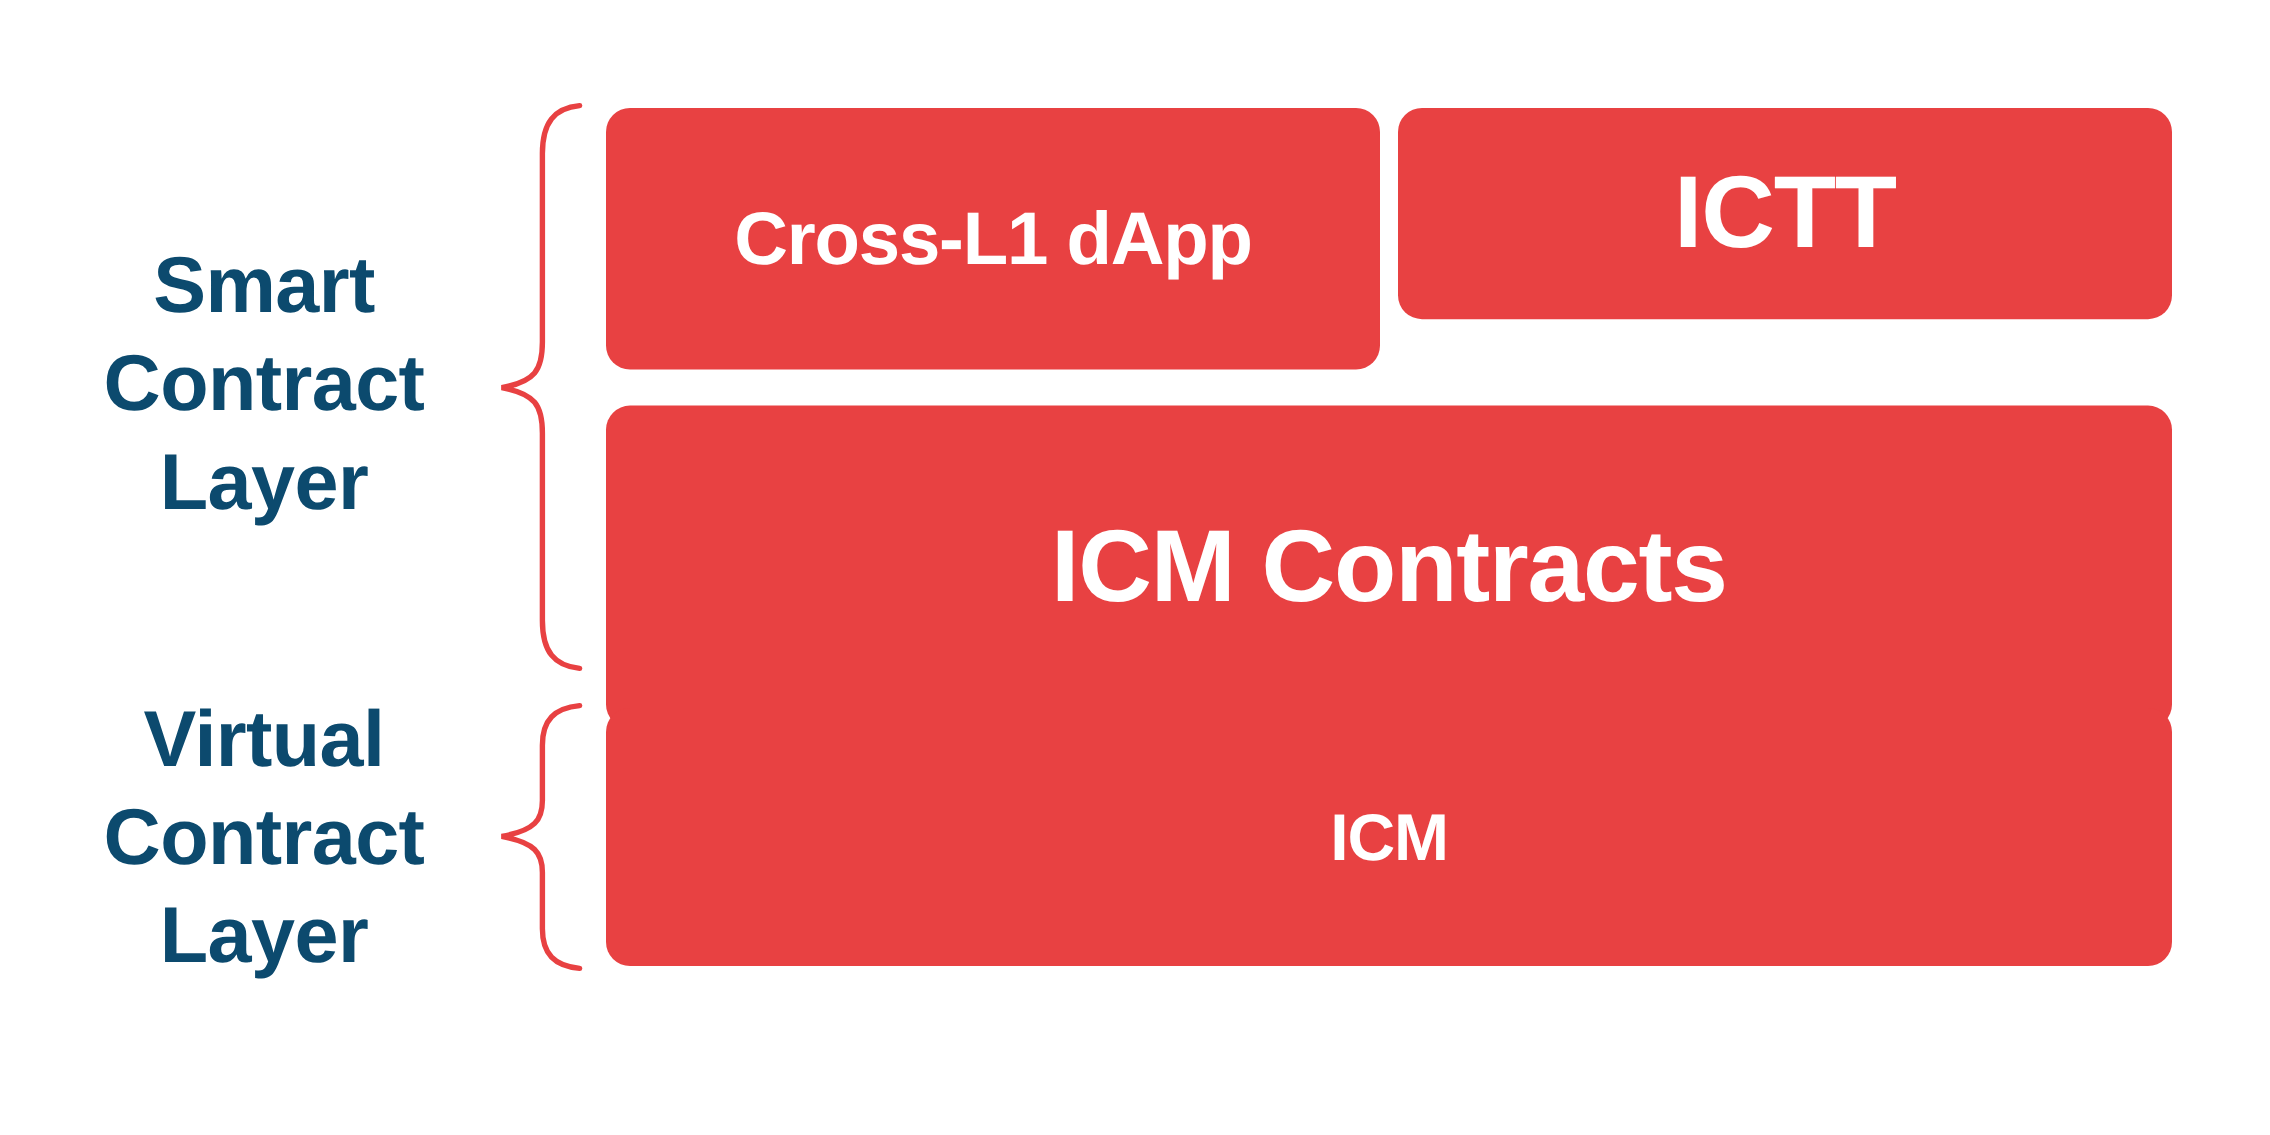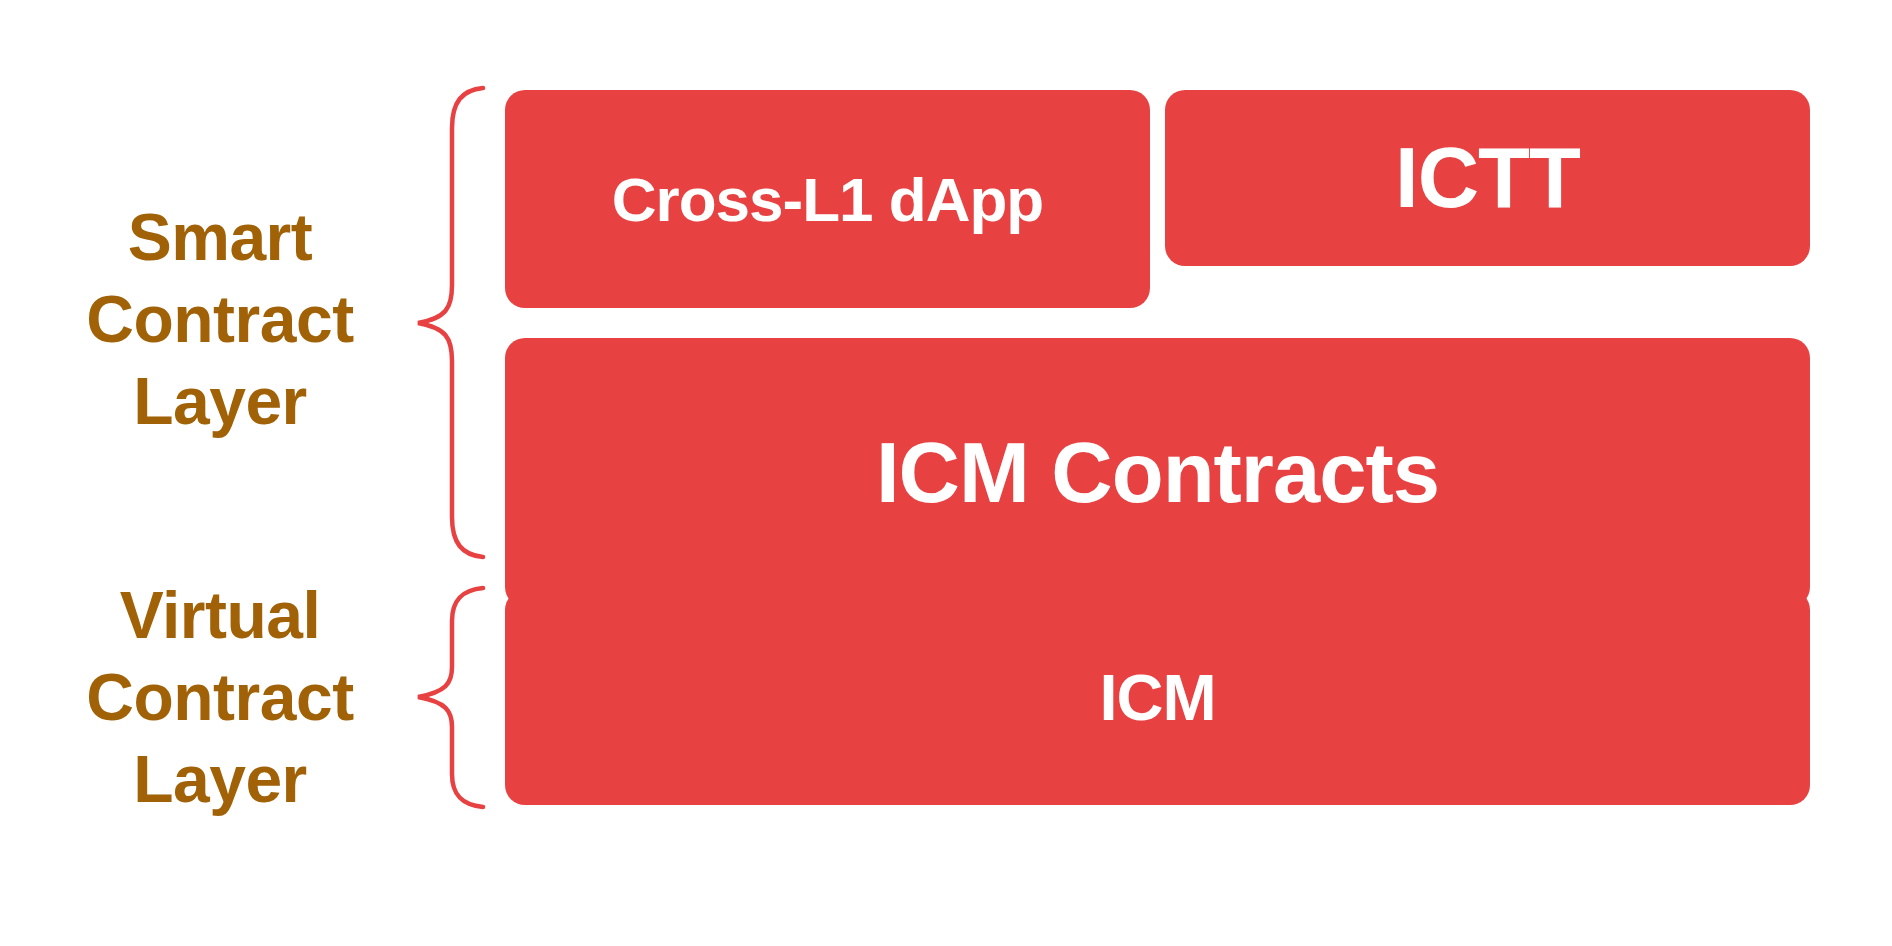--- a/index.html
+++ b/index.html
@@ -12,21 +12,21 @@
     width: 1892px;
     height: 946px;
     background: #ffffff;
     overflow: hidden;
     font-family: "Liberation Sans", sans-serif;
   }
   .layer-label {
     position: absolute;
     width: 420px;
     text-align: center;
-    color: #a16207;
+    color: #0c4a6e;
     font-weight: 700;
     font-size: 66px;
     line-height: 82px;
     letter-spacing: -0.5px;
   }
   .layer-label .label-line {
     display: block;
   }
   .label-smart-contract { left: 10px; top: 196px; }
   .label-virtual-machine { left: 10px; top: 574px; }
@@ -59,21 +59,21 @@
     white-space: nowrap;
   }
   .box-cross-l1-dapp { left: 505px; top: 90px;  width: 645px;  height: 218px; }
   .box-ictt          { left: 1165px; top: 90px; width: 645px;  height: 176px; }
   .box-icm-contracts { left: 505px; top: 338px; width: 1305px; height: 269px; }
   .box-icm           { left: 505px; top: 590px; width: 1305px; height: 215px; }
 
   .box-cross-l1-dapp .node-label { font-size: 62px; }
   .box-ictt .node-label          { font-size: 85px; }
   .box-icm-contracts .node-label { font-size: 85px; }
-  .box-icm .node-label           { font-size: 65px; }
+  .box-icm .node-label           { font-size: 55px; }
 </style>
 </head>
 <body>
 
 <div class="canvas">
 
   <div class="layer-label label-smart-contract">
     <span class="label-line">Smart</span>
     <span class="label-line">Contract</span>
     <span class="label-line">Layer</span>

